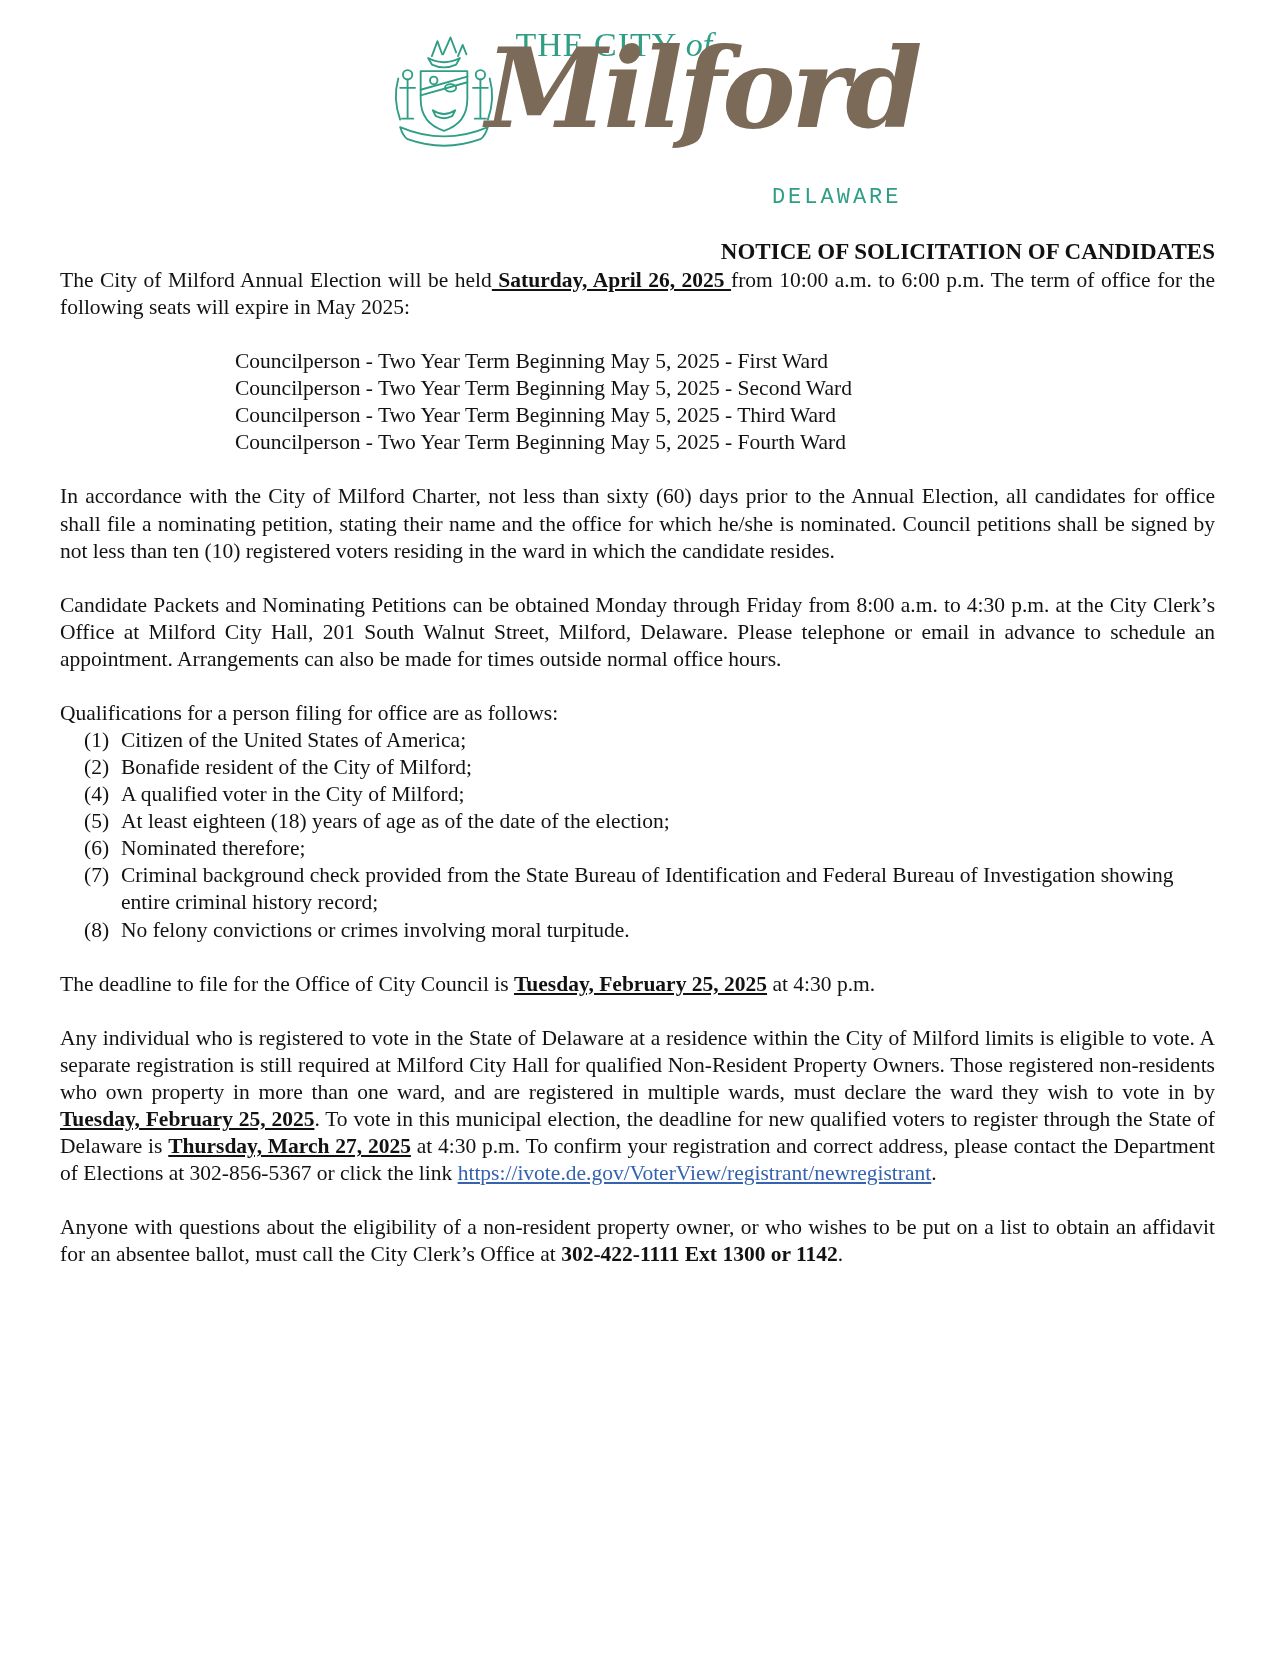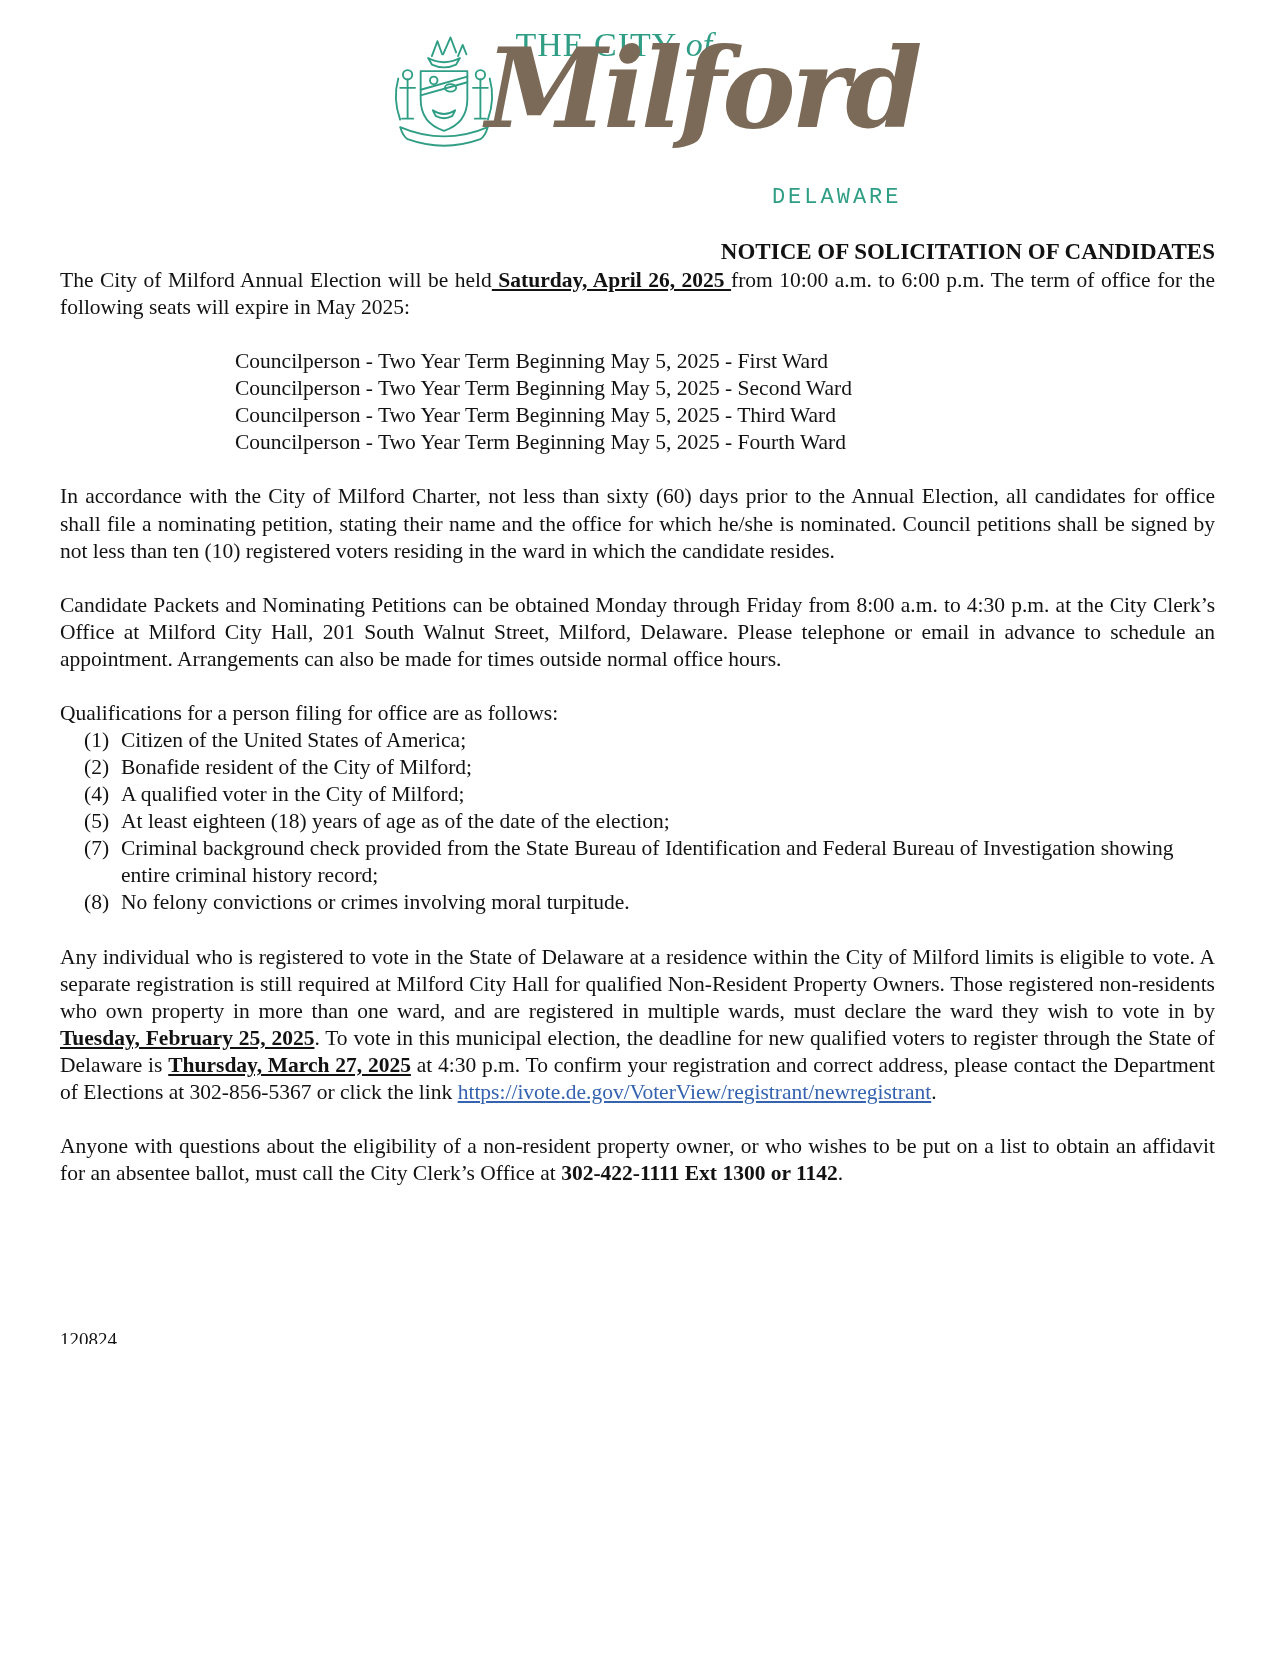--- a/index.html
+++ b/index.html
@@ -115,24 +115,26 @@
   <p class="doc"><span>In accordance with the City of Milford Charter, not less than sixty (60) days prior to the Annual Election, all candidates for office shall file a nominating petition, stating their name and the office for which he/she is nominated.  Council petitions shall be signed by not less than ten (10) registered voters residing in the ward in which the candidate resides.</span></p>
 
   <p class="doc"><span>Candidate Packets and Nominating Petitions can be obtained Monday through Friday from 8:00 a.m. to 4:30 p.m. at the City Clerk’s Office at Milford City Hall, 201 South Walnut Street, Milford, Delaware.  Please telephone or email in advance to schedule an appointment. Arrangements can also be made for times outside normal office hours.</span></p>
 
   <div class="qual-list">
     <p class="qual-intro">Qualifications for a person filing for office are as follows:</p>
     <div class="qual-item"><span class="qual-num">(1)</span><span><span>Citizen of the United States of America;</span></span></div>
     <div class="qual-item"><span class="qual-num">(2)</span><span><span>Bonafide resident of the City of Milford;</span></span></div>
     <div class="qual-item"><span class="qual-num">(4)</span><span><span>A qualified voter in the City of Milford;</span></span></div>
     <div class="qual-item"><span class="qual-num">(5)</span><span><span>At least eighteen (18) years of age as of the date of the election;</span></span></div>
+    <div class="qual-item"><span class="qual-num">(6)</span><span><span>Nominated therefore;</span></span></div>
     <div class="qual-item"><span class="qual-num">(7)</span><span><span>Criminal background check provided from the State Bureau of Identification and Federal Bureau of Investigation showing entire criminal history record;</span></span></div>
     <div class="qual-item"><span class="qual-num">(8)</span><span><span>No felony convictions or crimes involving moral turpitude.</span></span></div>
   </div>
 
+  <p class="doc"><span>The deadline to file for the Office of City Council is </span><span class="seg-bu">Tuesday, February 25, 2025</span><span> at 4:30 p.m.</span></p>
 
   <p class="doc"><span>Any individual who is registered to vote in the State of Delaware at a residence within the City of Milford limits is eligible to vote. A separate registration is still required at Milford City Hall for qualified Non-Resident Property Owners. Those registered non-residents who own property in more than one ward, and are registered in multiple wards, must declare the ward they wish to vote in by </span><span class="seg-bu">Tuesday, February 25, 2025</span><span>.  To vote in this municipal election, the deadline for new qualified voters to register through the State of Delaware is </span><span class="seg-bu">Thursday, March 27, 2025</span><span> at 4:30 p.m.  To confirm your registration and correct address, please contact the Department of Elections at 302-856-5367 or click the link </span><a class="doc-link" href="#">https://ivote.de.gov/VoterView/registrant/newregistrant</a><span>.</span></p>
 
   <p class="doc"><span>Anyone with questions about the eligibility of a non-resident property owner, or who wishes to be put on a list to obtain an affidavit for an absentee ballot, must call the City Clerk’s Office at </span><span class="seg-b">302-422-1111 Ext 1300 or 1142</span><span>.</span></p>
 
   <div class="footer">
     <div>120824</div>
     <div>Posted 01.02.2025</div>
   </div>
 

